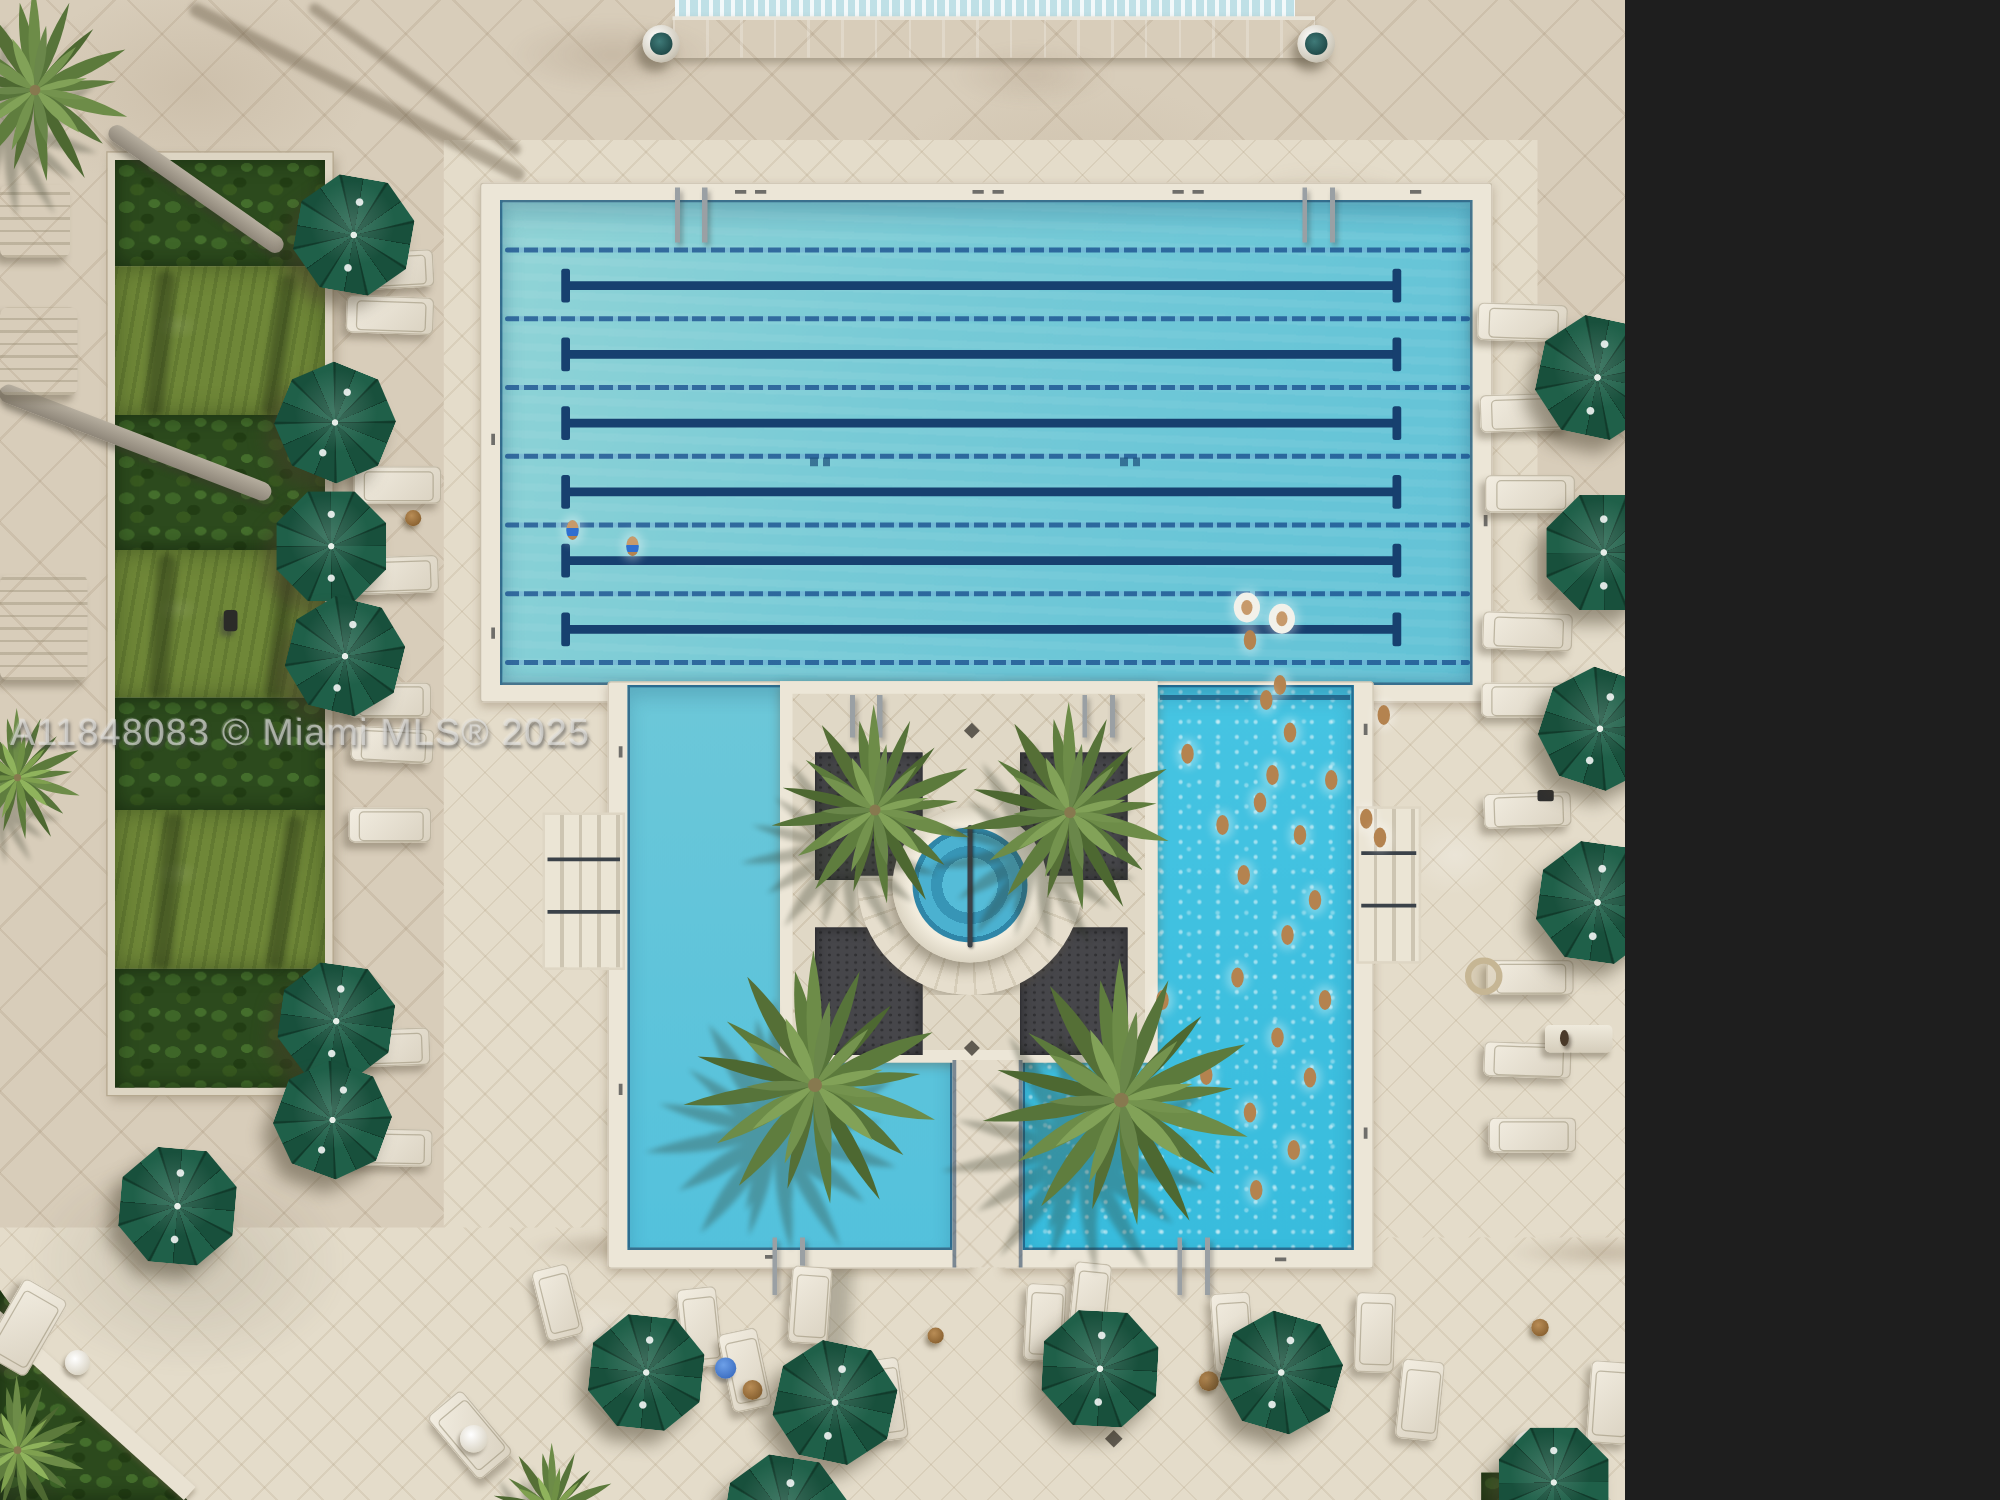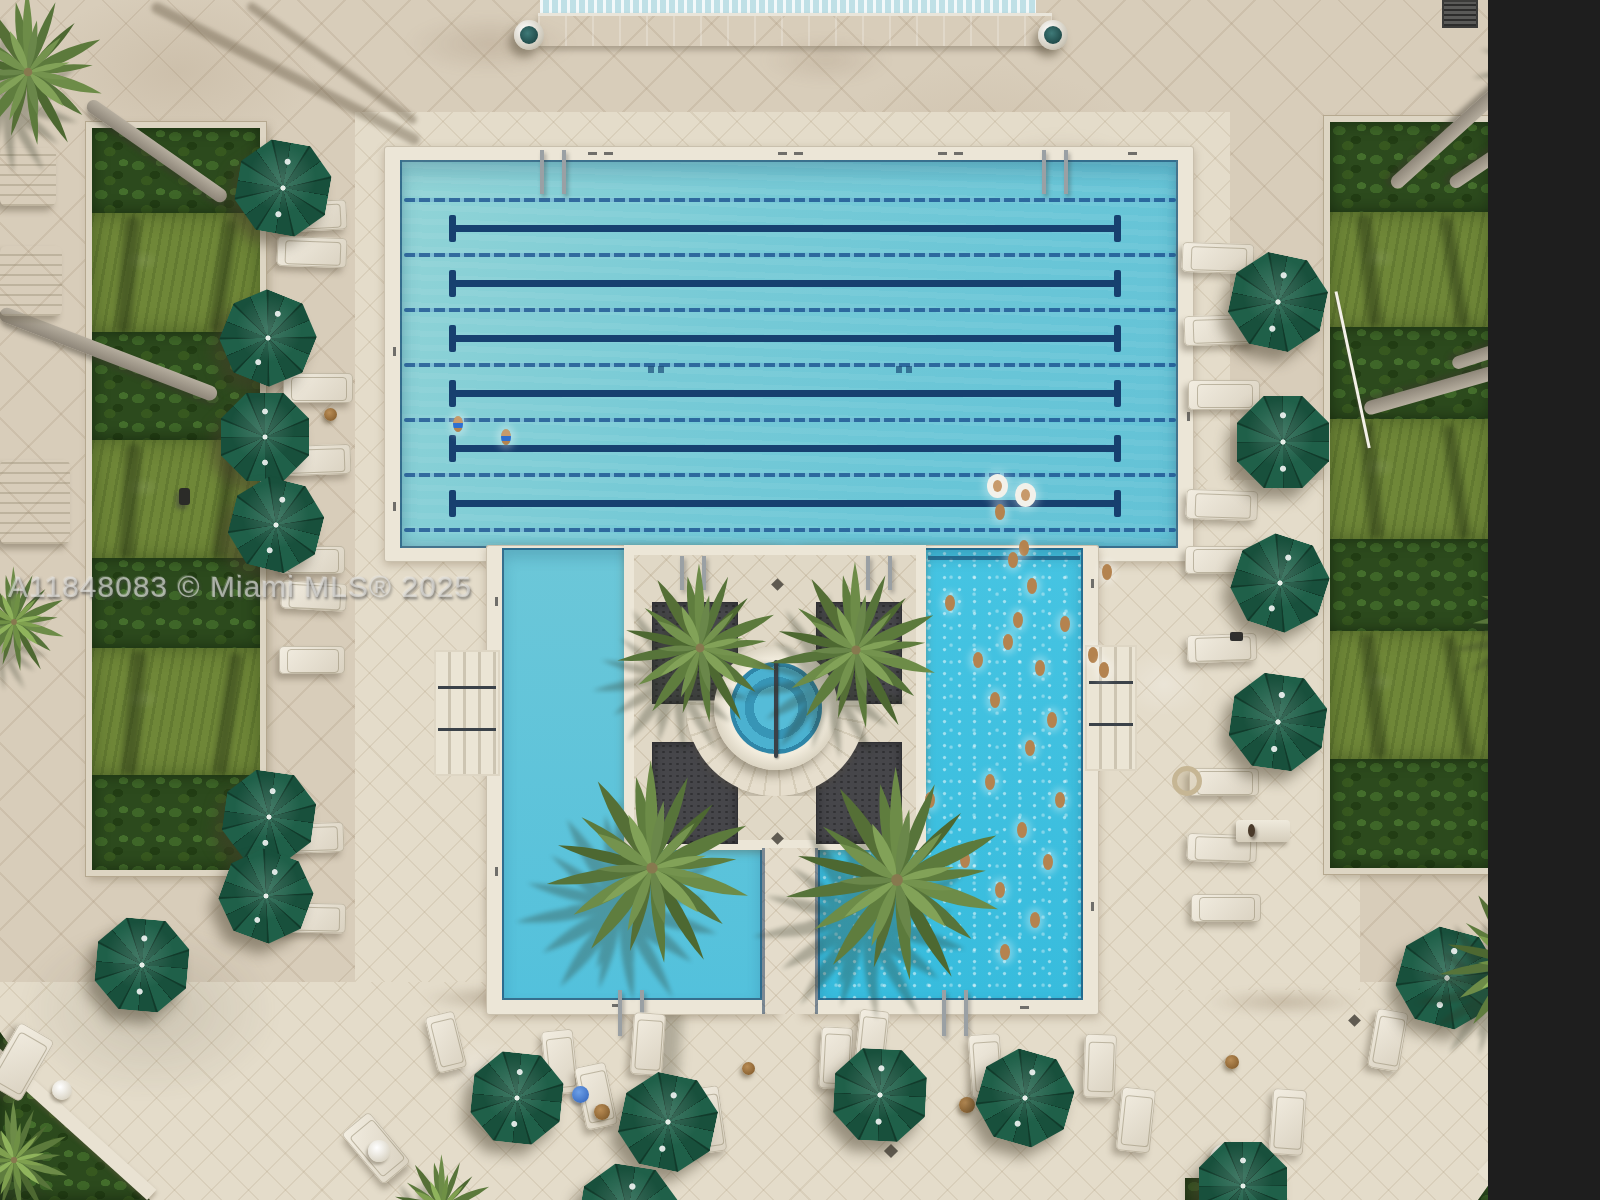--- a/index.html
+++ b/index.html
@@ -1,16 +1,16 @@
 <!DOCTYPE html>
 <html><head>
 <meta charset="utf-8">
 <style>
   html,body{margin:0;padding:0;background:#1e1e1e;font-family:"Liberation Sans",sans-serif;}
-  #canvas{position:relative;width:1488px;height:1200px;overflow:hidden;
+  #canvas{position:relative;width:1300px;height:1200px;overflow:hidden;
     background-color:#d8cdba;
     background-image:
       repeating-linear-gradient(45deg, rgba(150,128,100,.17) 0 2px, transparent 2px 46px),
       repeating-linear-gradient(-45deg, rgba(150,128,100,.17) 0 2px, transparent 2px 46px),
       radial-gradient(200px 120px at 12% 6%, rgba(140,115,85,.15), transparent 70%),
       radial-gradient(240px 150px at 66% 14%, rgba(150,125,95,.15), transparent 70%);}
   .abs{position:absolute;}
   .zone{position:absolute;background-color:#e4dcca;
     background-image:
       repeating-linear-gradient(45deg, rgba(160,140,108,.16) 0 1.5px, transparent 1.5px 26px),

